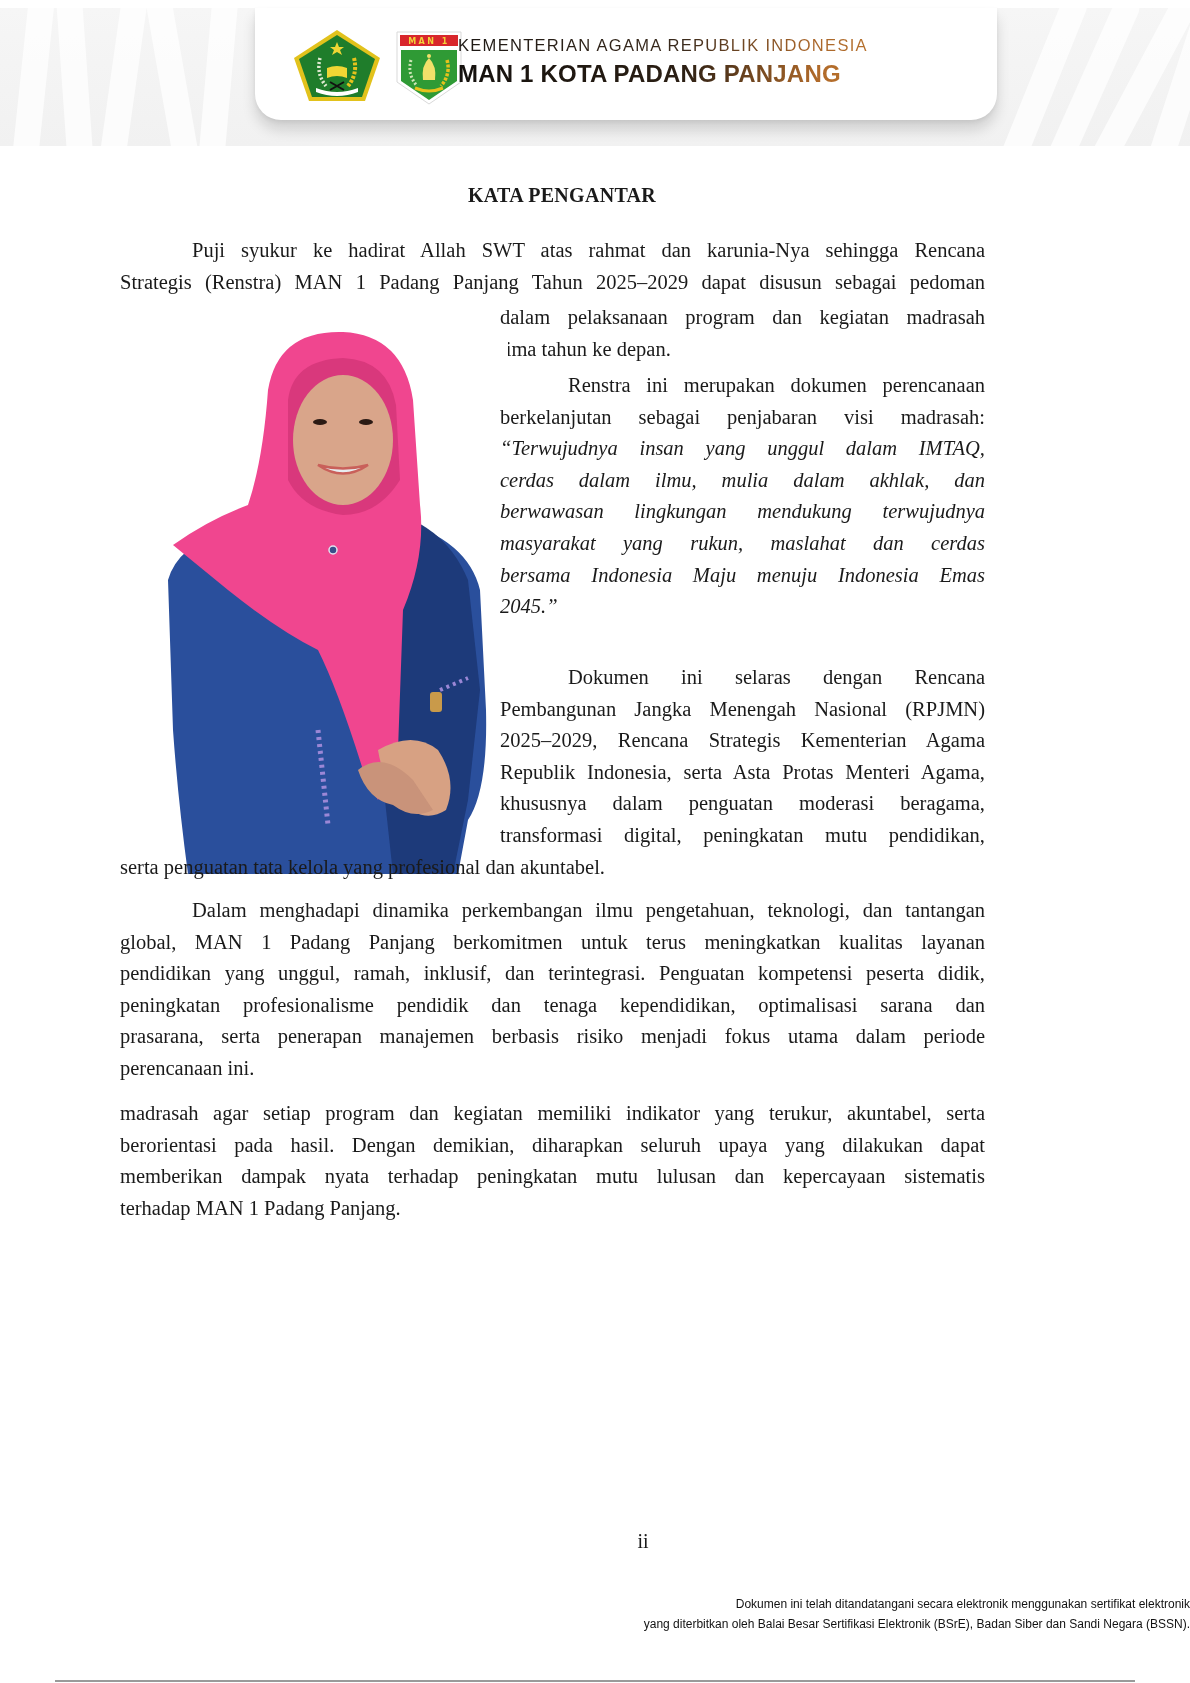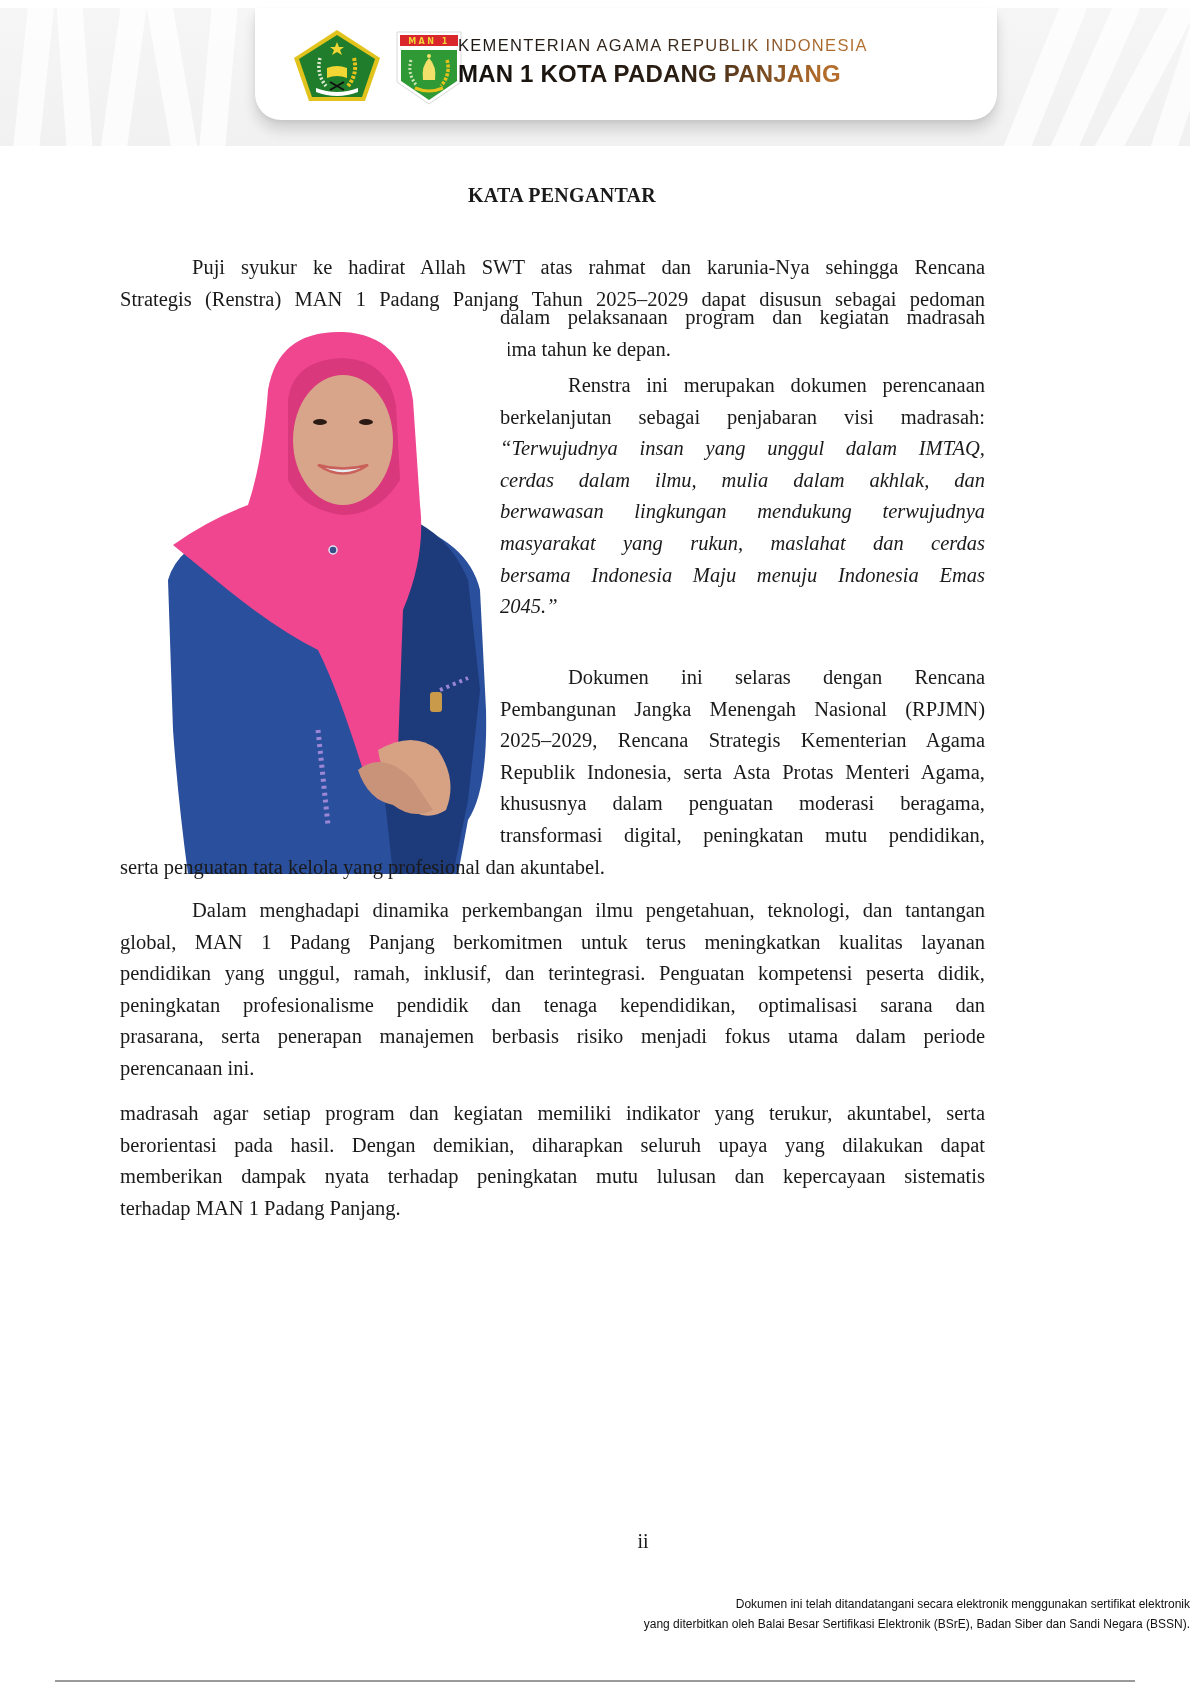--- a/index.html
+++ b/index.html
@@ -117,21 +117,21 @@
   <path d="M22 58 Q36 64 50 58" stroke="#e6c21c" stroke-width="3" fill="none"></path>
 </svg>
 
 <div class="header-text">
   <div class="header-line1">KEMENTERIAN AGAMA REPUBLIK INDONESIA</div>
   <div class="header-line2">MAN 1 KOTA PADANG PANJANG</div>
 </div>
 
 <div class="page-title">KATA PENGANTAR</div>
 
-<div class="para" style="left:120px; top:252px; width:865px;font-family:Liberation Serif, serif;">
+<div class="para" style="left:120px; top:235px; width:865px;font-family:Liberation Serif, serif;">
   <span class="line" style="padding-left:72px">Puji syukur ke hadirat Allah SWT atas rahmat dan karunia-Nya sehingga Rencana</span>
   <span class="line">Strategis (Renstra) MAN 1 Padang Panjang Tahun 2025–2029 dapat disusun sebagai pedoman</span>
 </div>
 <div class="para" style="left:500px; top:302px; width:485px;">
   <span class="line">dalam pelaksanaan program dan kegiatan madrasah</span>
   <span class="line last">lima tahun ke depan.</span>
 </div>
 
 <svg class="photo" viewBox="0 0 340 544">
 

